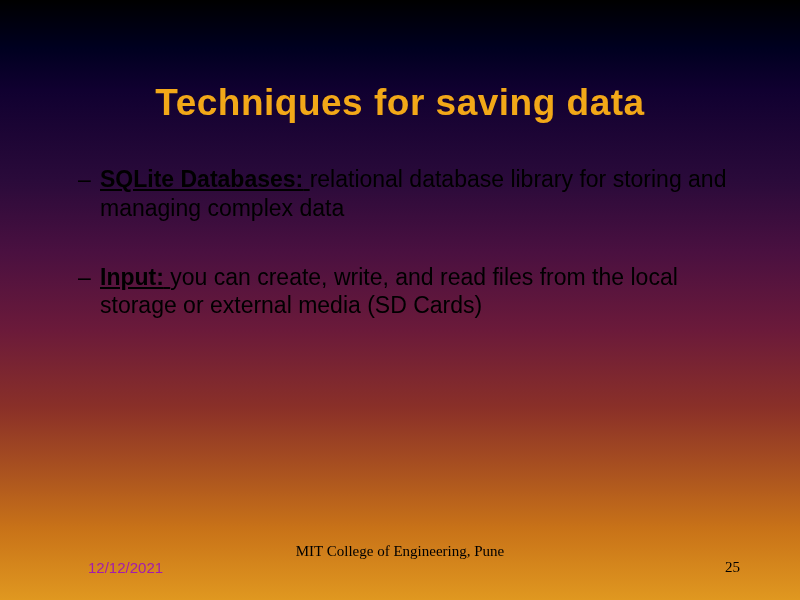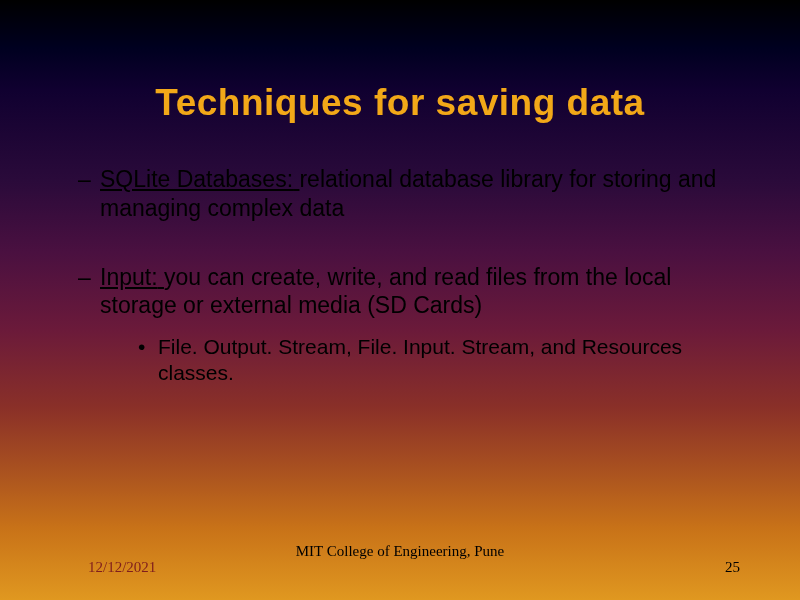--- a/index.html
+++ b/index.html
@@ -44,43 +44,43 @@
     padding-left: 28px;
     margin-bottom: 40px;
   }
   .dash-item::before {
     content: "\2013";
     position: absolute;
     left: 6px;
     top: 0;
   }
   .dash-item .heading {
-    font-weight: normal;
+    font-weight: bold;
     text-decoration: underline;
   }
   .sub-bullet {
     position: relative;
     padding-left: 58px;
     margin-top: 14px;
     font-size: 21px;
   }
   .sub-bullet::before {
     content: "\2022";
     position: absolute;
     left: 38px;
     top: 0;
   }
   .inline::after { content: " "; }
   .footer-date {
     position: absolute;
     bottom: 24px;
     left: 88px;
-    font-family: Liberation Serif, serif;
+    font-family: Liberation Sans, sans-serif;
     font-size: 15px;
-    color: #7f1d1d;
+    color: #a21caf;
   }
   .footer-center {
     position: absolute;
     bottom: 40px;
     left: 0; right: 0;
     text-align: center;
     font-family: "Times New Roman", Times, serif;
     font-size: 15px;
     color: #000000;
   }
@@ -99,20 +99,19 @@
 <div class="title">Techniques for saving data</div>
 
 <div class="content">
 
   <div class="dash-item">
     <span class="heading inline">SQLite Databases:</span><span>relational database library for storing and managing complex data</span>
   </div>
 
   <div class="dash-item">
     <span class="heading inline">Input:</span><span>you can create, write, and read files from the local storage or external media (SD Cards)</span>
-    <div class="sub-bullet">File. Output. Stream, File. Input. Stream, and Resources classes.</div>
   </div>
 
 </div>
 
 <div class="footer-date">12/12/2021</div>
 <div class="footer-center">MIT College of Engineering, Pune</div>
 <div class="footer-page">25</div>
 
 </body></html>

